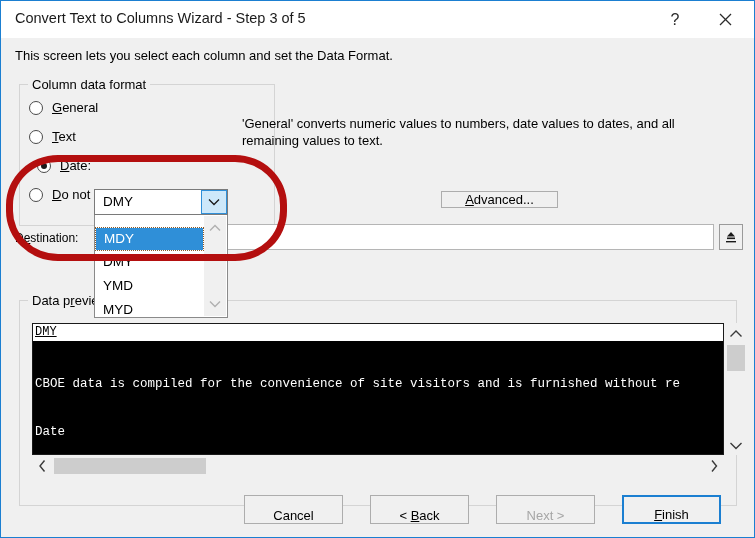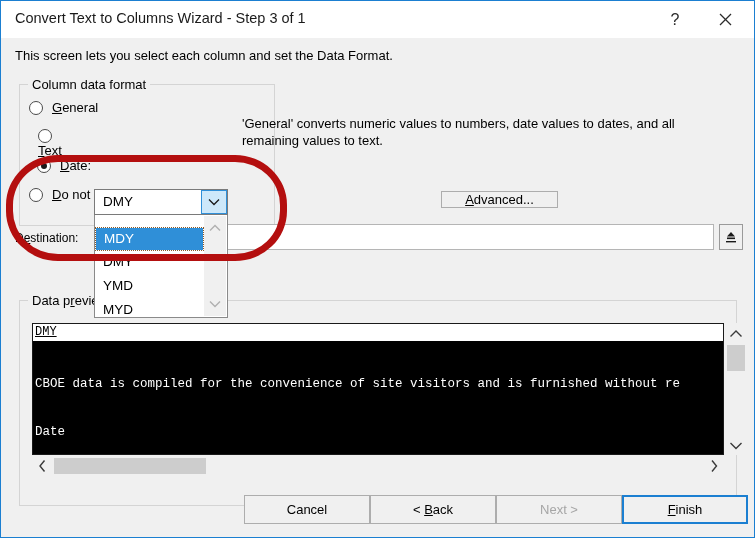--- a/index.html
+++ b/index.html
@@ -178,23 +178,23 @@
     display:flex;align-items:center;justify-content:center;color:#3a3a3a;
   }
   .pv-hscroll .ar.lf{left:0;}
   .pv-hscroll .ar.rt{right:0;}
   .pv-hthumb{
     position:absolute;left:22px;top:2px;width:152px;height:16px;background:#cdcdcd;
   }
 
   
   .foot-btn{
-    position:absolute;height:29px;width:126px;top:457px;
+    position:absolute;height:29px;width:99px;top:457px;
     box-sizing:border-box;background:#f0f0f0;border:1px solid #adadad;
-    font-size:13px;display:flex;align-items:center;justify-content:center;
+    font-size:13px;display:flex;align-items:flex-end;justify-content:center;
     font-family:"Liberation Sans",sans-serif;cursor:default;
   }
   #btn-cancel{left:243px;}
   #btn-back{left:369px;}
   #btn-next{left:495px;color:#a6a6a6;}
   #btn-finish{left:621px;border:2px solid #1b7fd1;background:#f0f0f0;}
 
   
   .annot{
     position:absolute;left:5px;top:117px;width:281px;height:106px;
@@ -202,21 +202,21 @@
     box-sizing:border-box;z-index:40;pointer-events:none;background:transparent;
   }
   .chev{display:block;}
 </style>
 </head>
 <body>
 
 <div class="dialog">
 
   <div class="titlebar">
-    <div class="title-text">Convert Text to Columns Wizard - Step 3 of 1</div>
+    <div class="title-text">Convert Text to Columns Wizard - Step 3 of 5</div>
     <button class="tb-btn tb-help">?</button>
     <button class="tb-btn tb-close">
       <svg width="13" height="13" viewBox="0 0 13 13" aria-hidden="true">
         <line x1="1" y1="1" x2="12" y2="12" stroke="#2b2b2b" stroke-width="1.2"></line>
         <line x1="12" y1="1" x2="1" y2="12" stroke="#2b2b2b" stroke-width="1.2"></line>
       </svg>
     </button>
   </div>
 
   <div class="body">
@@ -225,21 +225,21 @@
 
     <div class="group" id="grp-format">
       <span class="group-title">Column data format</span>
     </div>
 
     <div class="radio-row" style="left:28px;top:62px;">
       <span class="radio"></span>
       <span class="radio-label"><span class="u">G</span>eneral</span>
     </div>
 
-    <div class="radio-row" style="left:28px;top:91px;flex-direction:column;">
+    <div class="radio-row" style="left:28px;top:91px;">
       <span class="radio"></span>
       <span class="radio-label"><span class="u">T</span>ext</span>
     </div>
 
     <div class="radio-row" style="left:36px;top:120px;">
       <span class="radio checked"></span>
       <span class="radio-label"><span class="u">D</span>ate:</span>
     </div>
 
     <div class="radio-row" style="left:28px;top:149px;">

